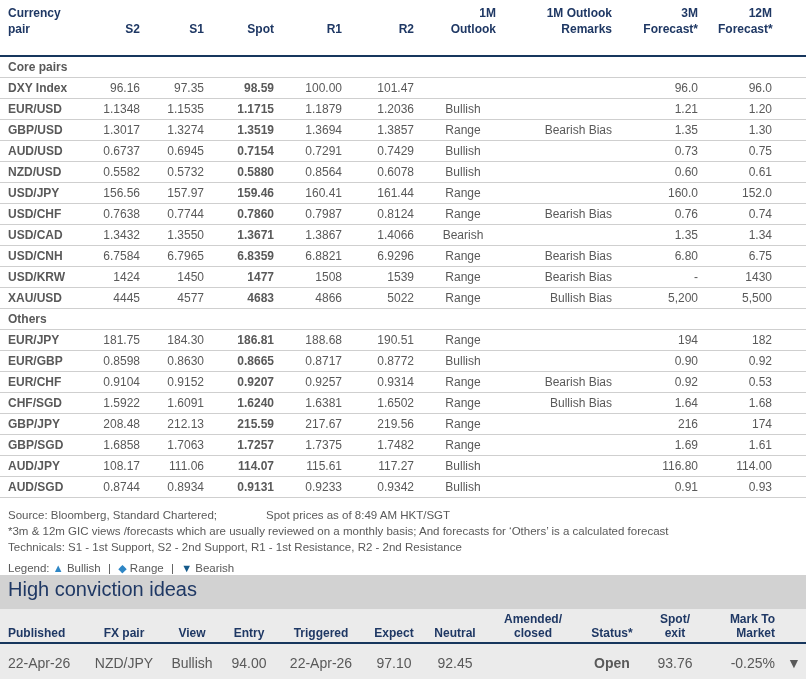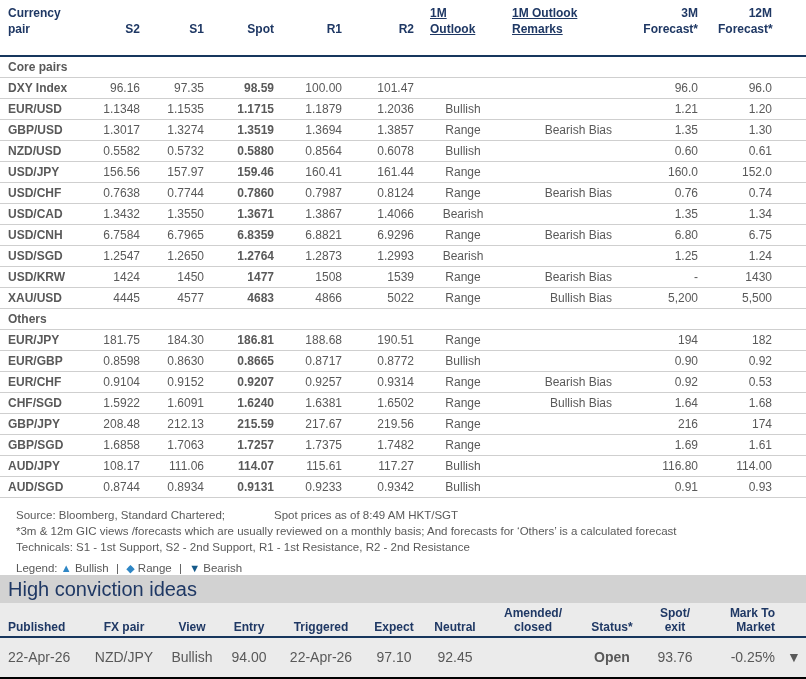--- a/index.html
+++ b/index.html
@@ -14,51 +14,51 @@
   
   table.fx { border-collapse:collapse; table-layout:fixed; width:806px; }
   table.fx th, table.fx td { padding:2px 8px; font-size:12px; line-height:16px; overflow:hidden; }
   table.fx thead th {
     color:#1f3864; font-weight:bold; vertical-align:bottom;
     padding-top:5px; padding-bottom:18px;
     border-bottom:2px solid #17365d;
     white-space:pre-line; text-align:left;
   }
   table.fx thead th.num { text-align:right; }
-  table.fx thead th.ctr { text-align:left;text-decoration:underline; }
+  table.fx thead th.ctr { text-align:right; }
   td.section-label {
     font-weight:bold; color:#1f3864;
     border-bottom:1px solid #31537d;
   }
   table.fx tbody td { border-bottom:1px solid #cfcfcf; color:#595959; }
   td.pair { font-weight:bold; color:#39424e; }
   .num  { text-align:right; }
   td.spot { font-weight:bold; color:#4d4d4d; }
   .outlook { text-align:center; }
   td.remarks { text-align:right; }
   .f3m  { padding-right:12px !important; }
   .f12m { padding-right:34px !important; }
   .ol-bullish { color:#00b268; }
   .ol-range   { color:#efb310; }
   .ol-bearish { color:#fe0000; }
 
   
-  .footnotes { margin:9px 0 0 16px; font-size:11.5px; line-height:16px; color:#595959; }
+  .footnotes { margin:9px 0 0 8px; font-size:11.5px; line-height:16px; color:#595959; }
   .footnotes .src-label { display:inline-block; width:258px; }
   .legend { margin-top:5px; }
   .legend .icon { font-size:11px; }
   .icon-up   { color:#2e86c5; }
   .icon-diam { color:#2e86c5; }
   .icon-down { color:#155a8a; }
   .legend .sep { color:#595959; padding:0 4px; }
 
   
   .hci { position:absolute; left:0; top:575px; width:806px; height:104px; background:#ebebeb; }
   .hci-title {
-    background:#d2d2d2; height:28px; line-height:28px;
+    background:#d2d2d2; height:34px; line-height:28px;
     color:#1f3864; font-size:20px; padding-left:8px;
   }
   table.hci-table { border-collapse:collapse; table-layout:fixed; width:806px; }
   table.hci-table th {
     color:#1f3864; font-weight:bold; font-size:12px; line-height:14px;
     vertical-align:bottom; padding:3px 6px 2px; white-space:pre-line;
     border-bottom:2px solid #17365d; text-align:center;
   }
   table.hci-table td {
     font-size:14px; line-height:15px; color:#595959; padding:12px 6px;
@@ -143,20 +143,32 @@
         <td class="num">1.3274</td>
         <td class="num spot">1.3519</td>
         <td class="num">1.3694</td>
         <td class="num">1.3857</td>
         <td class="outlook ol-range">Range</td>
         <td class="remarks">Bearish Bias</td>
         <td class="num f3m">1.35</td>
         <td class="num f12m">1.30</td>
       </tr>
       <tr>
+        <td class="pair">AUD/USD</td>
+        <td class="num">0.6737</td>
+        <td class="num">0.6945</td>
+        <td class="num spot">0.7154</td>
+        <td class="num">0.7291</td>
+        <td class="num">0.7429</td>
+        <td class="outlook ol-bullish">Bullish</td>
+        <td class="remarks"></td>
+        <td class="num f3m">0.73</td>
+        <td class="num f12m">0.75</td>
+      </tr>
+      <tr>
         <td class="pair">NZD/USD</td>
         <td class="num">0.5582</td>
         <td class="num">0.5732</td>
         <td class="num spot">0.5880</td>
         <td class="num">0.8564</td>
         <td class="num">0.6078</td>
         <td class="outlook ol-bullish">Bullish</td>
         <td class="remarks"></td>
         <td class="num f3m">0.60</td>
         <td class="num f12m">0.61</td>
@@ -201,32 +213,20 @@
         <td class="pair">USD/CNH</td>
         <td class="num">6.7584</td>
         <td class="num">6.7965</td>
         <td class="num spot">6.8359</td>
         <td class="num">6.8821</td>
         <td class="num">6.9296</td>
         <td class="outlook ol-range">Range</td>
         <td class="remarks">Bearish Bias</td>
         <td class="num f3m">6.80</td>
         <td class="num f12m">6.75</td>
-      </tr>
-      <tr>
-        <td class="pair">USD/SGD</td>
-        <td class="num">1.2547</td>
-        <td class="num">1.2650</td>
-        <td class="num spot">1.2764</td>
-        <td class="num">1.2873</td>
-        <td class="num">1.2993</td>
-        <td class="outlook ol-bearish">Bearish</td>
-        <td class="remarks"></td>
-        <td class="num f3m">1.25</td>
-        <td class="num f12m">1.24</td>
       </tr>
       <tr>
         <td class="pair">USD/KRW</td>
         <td class="num">1424</td>
         <td class="num">1450</td>
         <td class="num spot">1477</td>
         <td class="num">1508</td>
         <td class="num">1539</td>
         <td class="outlook ol-range">Range</td>
         <td class="remarks">Bearish Bias</td>

